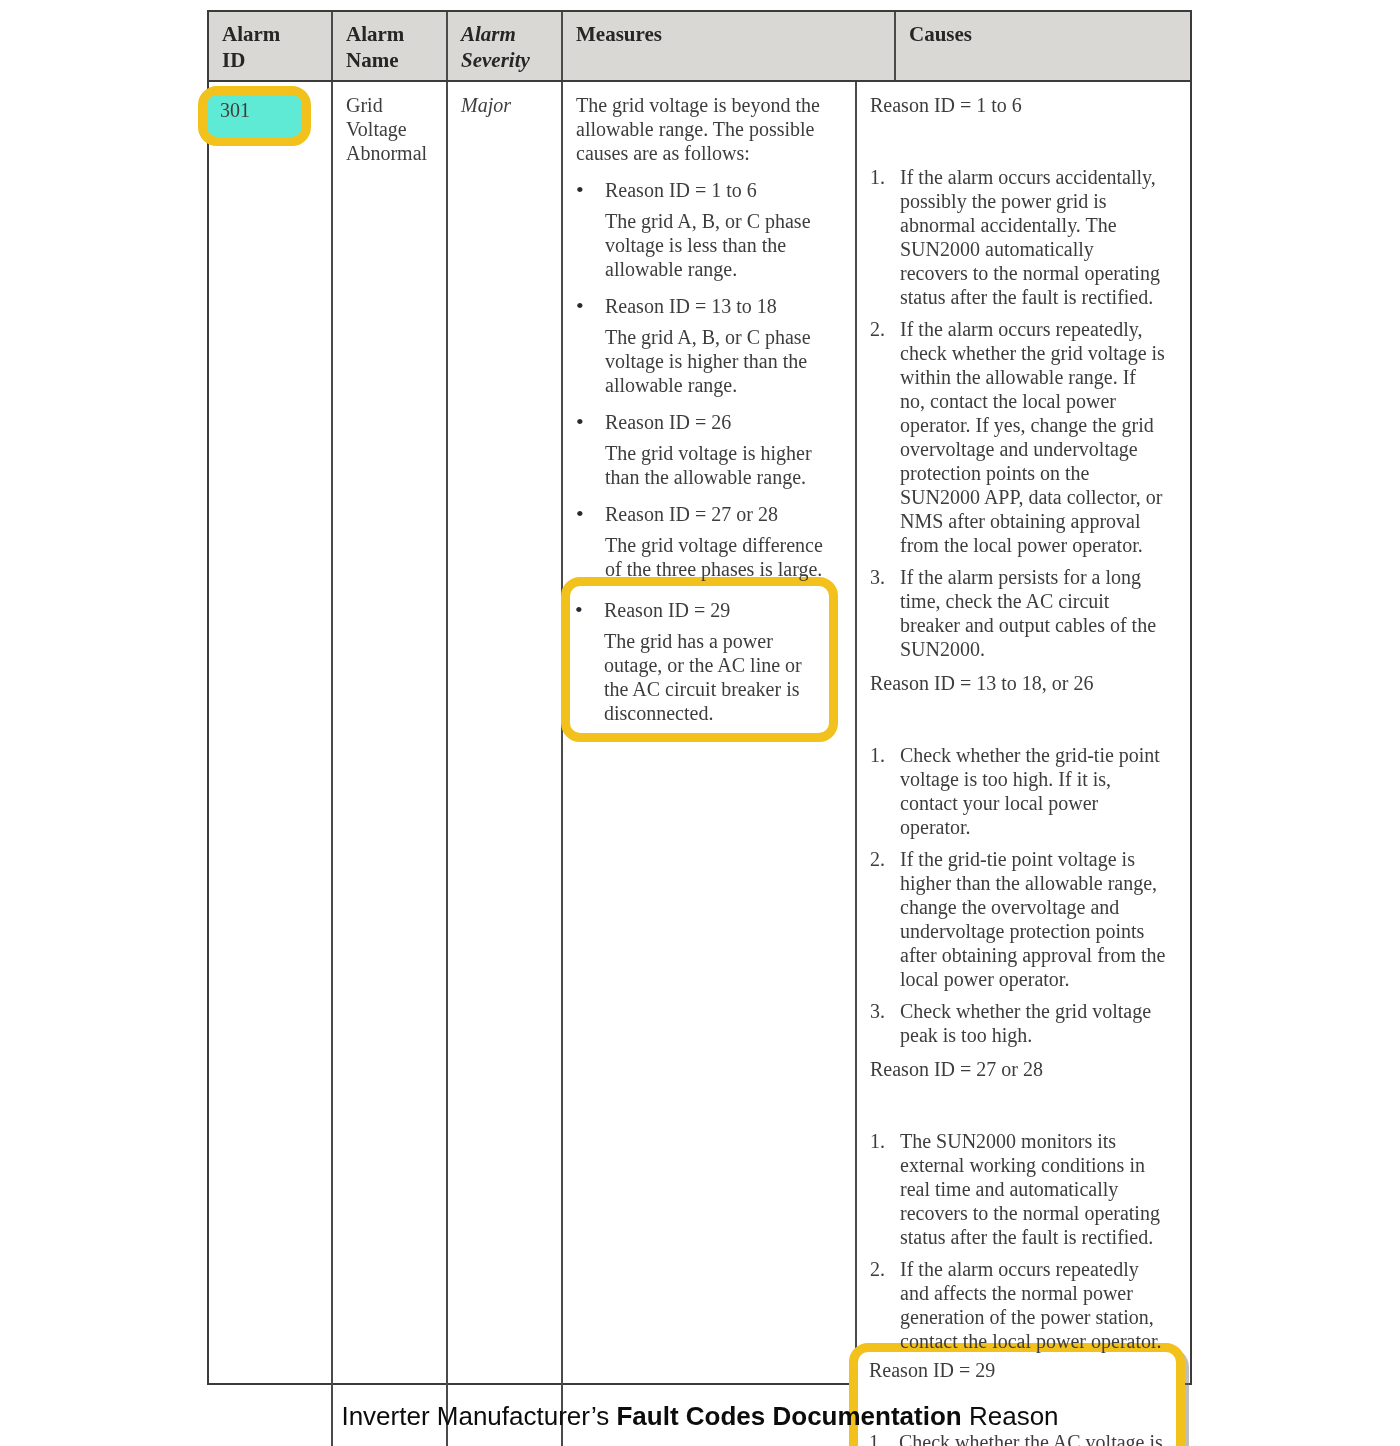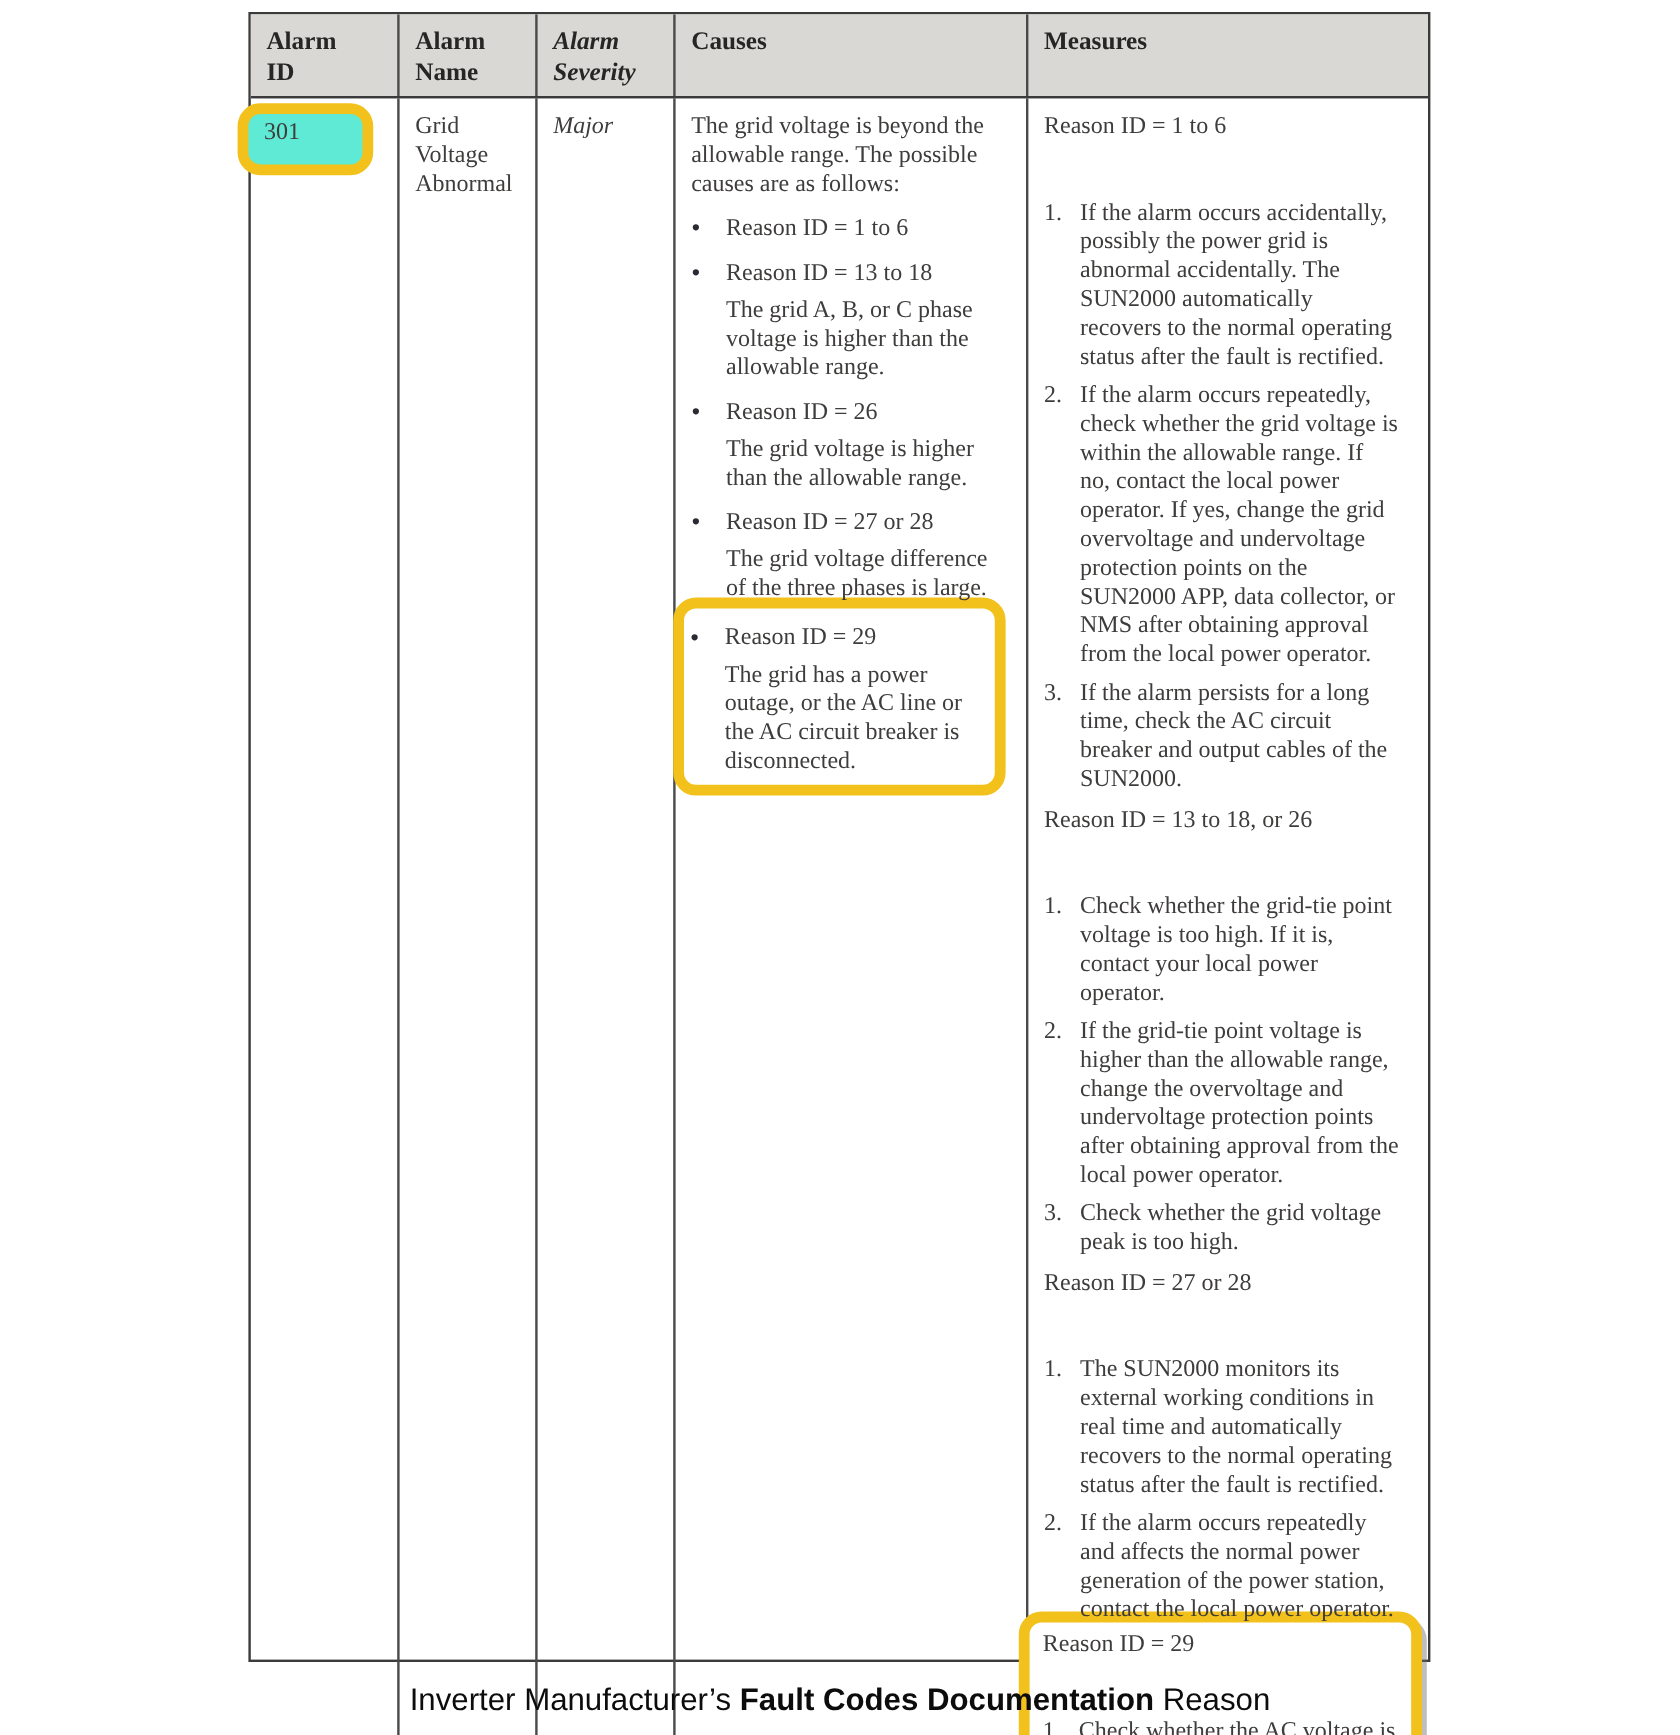--- a/index.html
+++ b/index.html
@@ -132,22 +132,22 @@
 <body>
 
 <div class="page">
 
   <div class="doc-table">
 
     <div class="trow thead">
       <div class="cell col-id">Alarm ID</div>
       <div class="cell col-name">Alarm Name</div>
       <div class="cell col-sev">Alarm Severity</div>
+      <div class="cell col-measures">Measures</div>
       <div class="cell col-causes">Causes</div>
-      <div class="cell col-measures">Measures</div>
     </div>
 
     <div class="trow tbody">
 
       <div class="cell col-id">
         <span class="hl hl-id"><span>301</span></span>
       </div>
 
       <div class="cell col-name">
         <span>Grid Voltage Abnormal</span>
@@ -155,20 +155,21 @@
 
       <div class="cell col-sev">
         <span>Major</span>
       </div>
 
       <div class="cell col-causes">
         <p class="intro">The grid voltage is beyond the allowable range. The possible causes are as follows:</p>
         <ul class="blist">
           <li>
             <div class="b-head">Reason ID = 1 to 6</div>
+            <div class="b-body">The grid A, B, or C phase voltage is less than the allowable range.</div>
           </li>
           <li>
             <div class="b-head">Reason ID = 13 to 18</div>
             <div class="b-body">The grid A, B, or C phase voltage is higher than the allowable range.</div>
           </li>
           <li>
             <div class="b-head">Reason ID = 26</div>
             <div class="b-body">The grid voltage is higher than the allowable range.</div>
           </li>
           <li>

